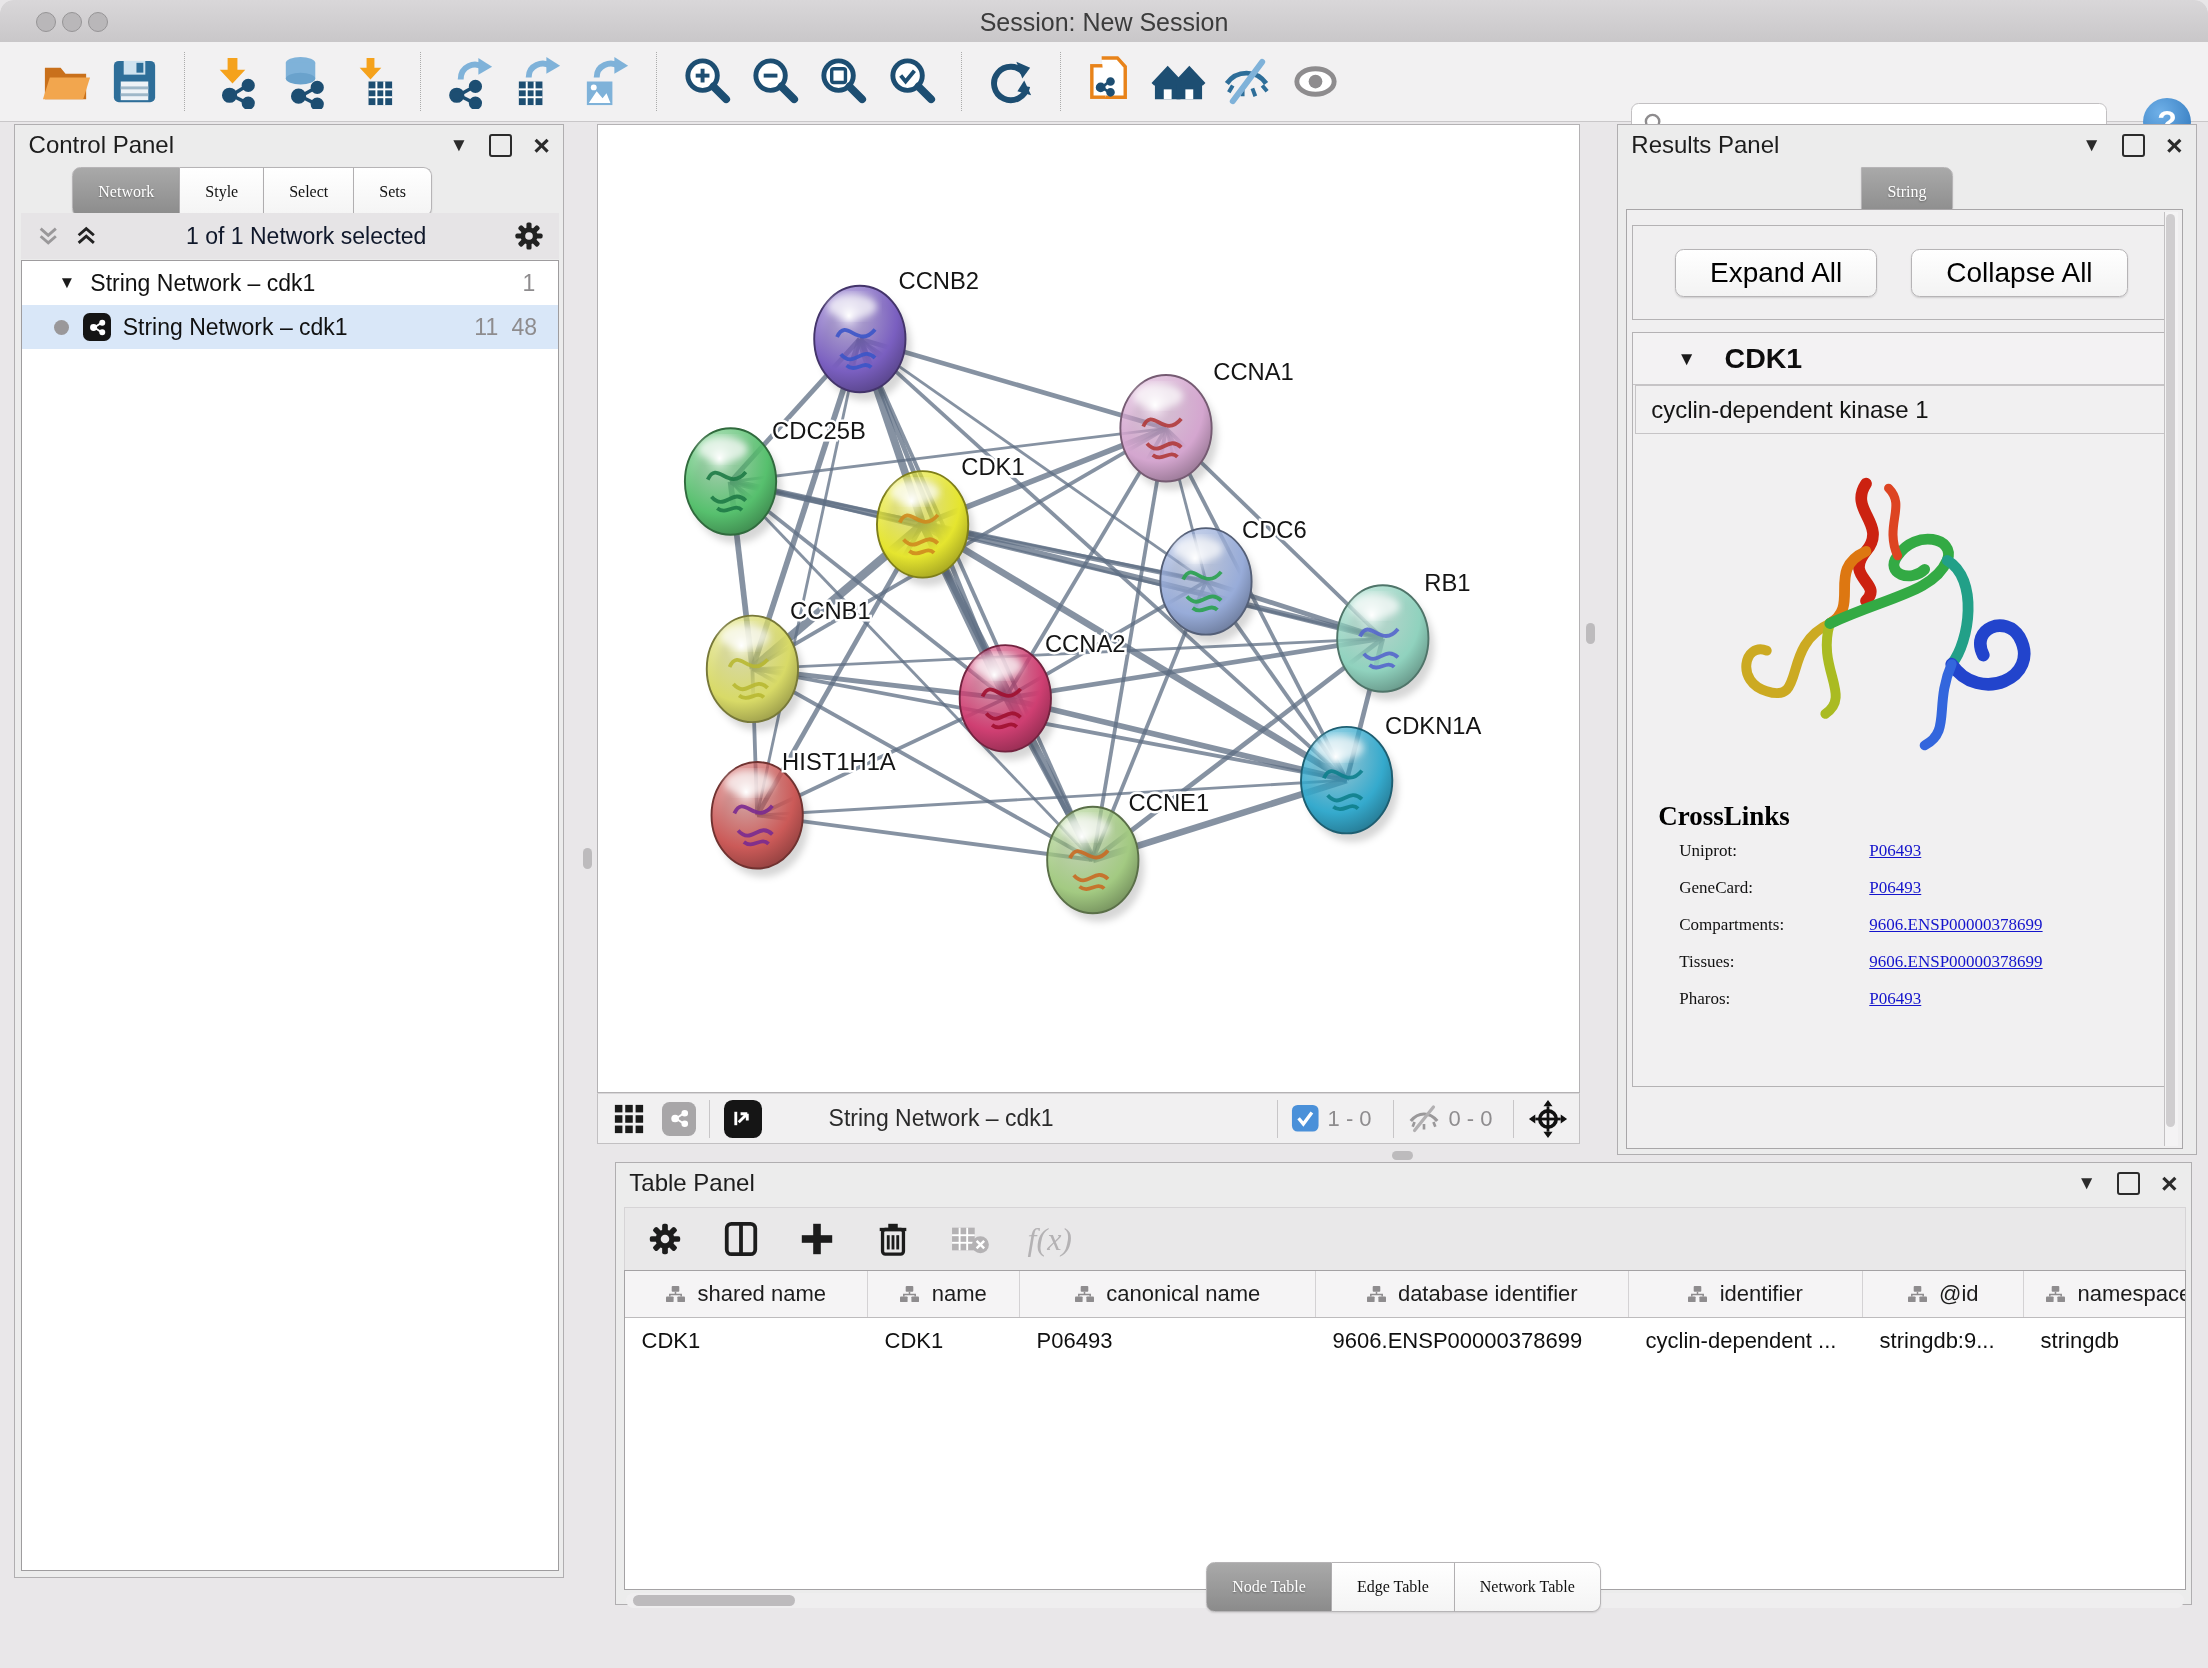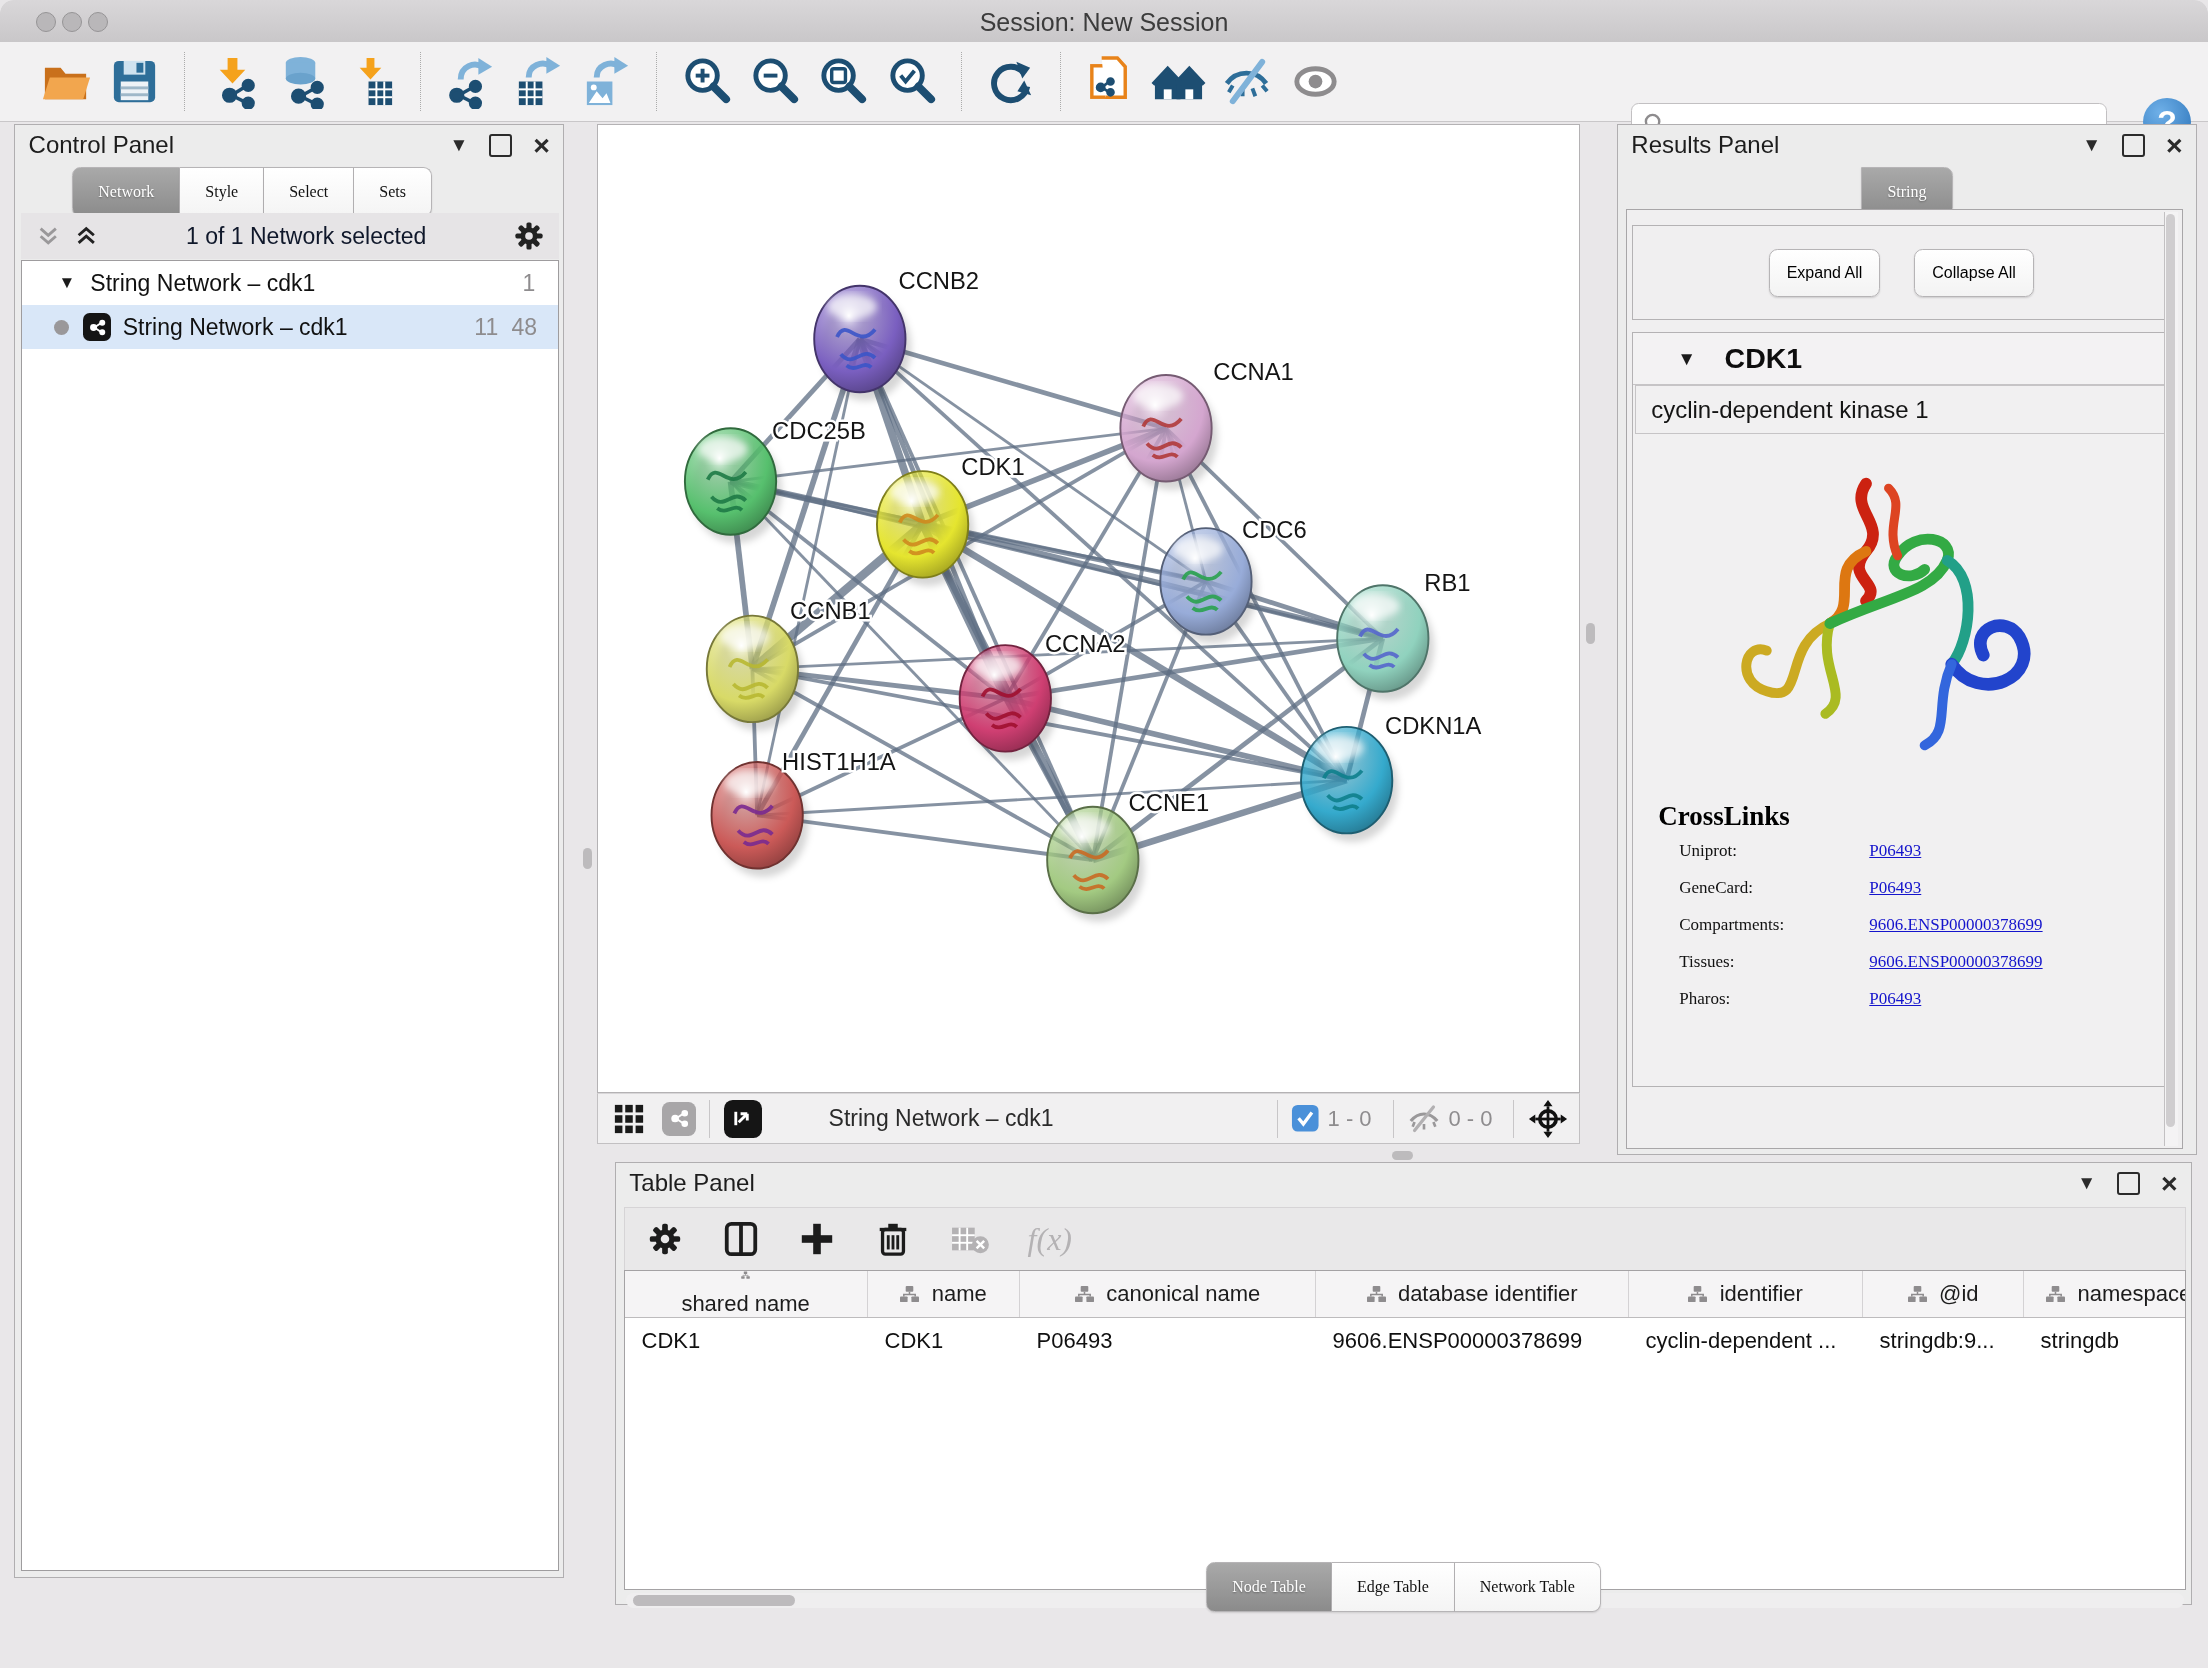--- a/index.html
+++ b/index.html
@@ -50,21 +50,21 @@
   #netview{position:absolute;left:597px;top:124px;width:983px;height:969px;background:#ffffff;border:1px solid #b4b2b4;box-sizing:border-box;}
   #netfooter{position:absolute;left:597px;top:1093px;width:983px;height:51px;background:#f1f0f1;border:1px solid #c2c0c2;border-top:1px solid #d8d6d8;display:flex;align-items:center;box-sizing:border-box;font-size:23px;color:#2a2a2a;}
   .nf-sep{height:38px;border-left:1px solid #c8c6c8;margin:0 13.3px;}
   .nf-count{color:#8e8c8e;font-size:22px;margin:0 7.6px;}
 
   
   #results-panel{left:1617px;top:124px;width:580px;height:1031px;}
   #rp-tab{position:absolute;left:0;top:42px;width:100%;display:flex;justify-content:center;}
   #rp-content{position:absolute;left:7.6px;top:84px;width:557px;height:940px;background:#f0eff0;border:1.9px solid #a8a6a8;box-sizing:border-box;}
   .rp-btnbox{position:absolute;left:5.7px;top:15px;width:538px;height:95px;border:1px solid #b4b2b4;display:flex;align-items:center;justify-content:center;gap:34px;box-sizing:border-box;}
-  .rp-btn{background:linear-gradient(#ffffff,#f3f3f3);border:1px solid #b6b4b6;border-radius:8.6px;height:46px;line-height:46px;padding:0 17px;font-size:16px;box-shadow:0 1px 1.9px rgba(0,0,0,.15);}
+  .rp-btn{background:linear-gradient(#ffffff,#f3f3f3);border:1px solid #b6b4b6;border-radius:8.6px;height:46px;line-height:46px;padding:0 34px;font-size:28px;box-shadow:0 1px 1.9px rgba(0,0,0,.15);}
   .rp-section{position:absolute;left:5.7px;top:122px;width:538px;height:755px;border:1px solid #b4b2b4;box-sizing:border-box;background:#f1f0f1;}
   .rp-gene-head{height:51px;display:flex;align-items:center;border-bottom:1px solid #c6c4c6;background:#f3f2f3;}
   .rp-gene-head .tri{margin:0 28.5px 0 44px;font-size:19px;color:#1a1a1a;}
   .rp-gene-head .g{font-size:28.5px;font-weight:bold;color:#0d0d0d;}
   .rp-desc{border:1px solid #c6c4c6;margin:0px 1.9px;padding:9.5px 15px;font-size:24px;color:#141414;background:#f1f0f1;}
   .crosslinks{font-family:"Liberation Serif",serif;padding:5.7px 0 0 25px;}
   .crosslinks .clt{font-size:27px;font-weight:bold;color:#000;margin-bottom:9.5px;}
   .cl-row{display:flex;font-size:17px;margin-bottom:17px;}
   .cl-row .lab{width:190px;color:#111;padding-left:21px;}
   .cl-row a{color:#1414cc;text-decoration:underline;}
@@ -724,21 +724,21 @@
             <line x1="10" y1="6" x2="10" y2="30"></line>
             <line x1="18" y1="6" x2="18" y2="30"></line>
           </g>
           <circle cx="32" cy="24" r="9" fill="#b4b2b4"></circle>
           <path d="M28 20l8 8M36 20l-8 8" stroke="#fff" stroke-width="2.6"></path>
         </svg>
       <span style="font-family:'Liberation Serif',serif;font-style:italic;font-size:32px;color:#b4b2b4">f(x)</span>
     </div>
     <div id="tp-grid">
       <div class="tg-headrow" id="tg-head">
-          <div class="tg-hc" style="width: 243px; flex-direction: column;">
+          <div class="tg-hc" style="width: 243px;">
             <svg width="21" height="19" viewBox="0 0 22 20">
               <g fill="#8e8c8e">
                 <rect x="7" y="1" width="8" height="6" rx="1"></rect>
                 <rect x="1" y="12" width="8" height="6" rx="1"></rect>
                 <rect x="13" y="12" width="8" height="6" rx="1"></rect>
               </g>
               <path d="M11 7v3M5 12v-2h12v2" stroke="#8e8c8e" stroke-width="1.6" fill="none"></path>
             </svg>
             <span>shared name</span>
           </div>

